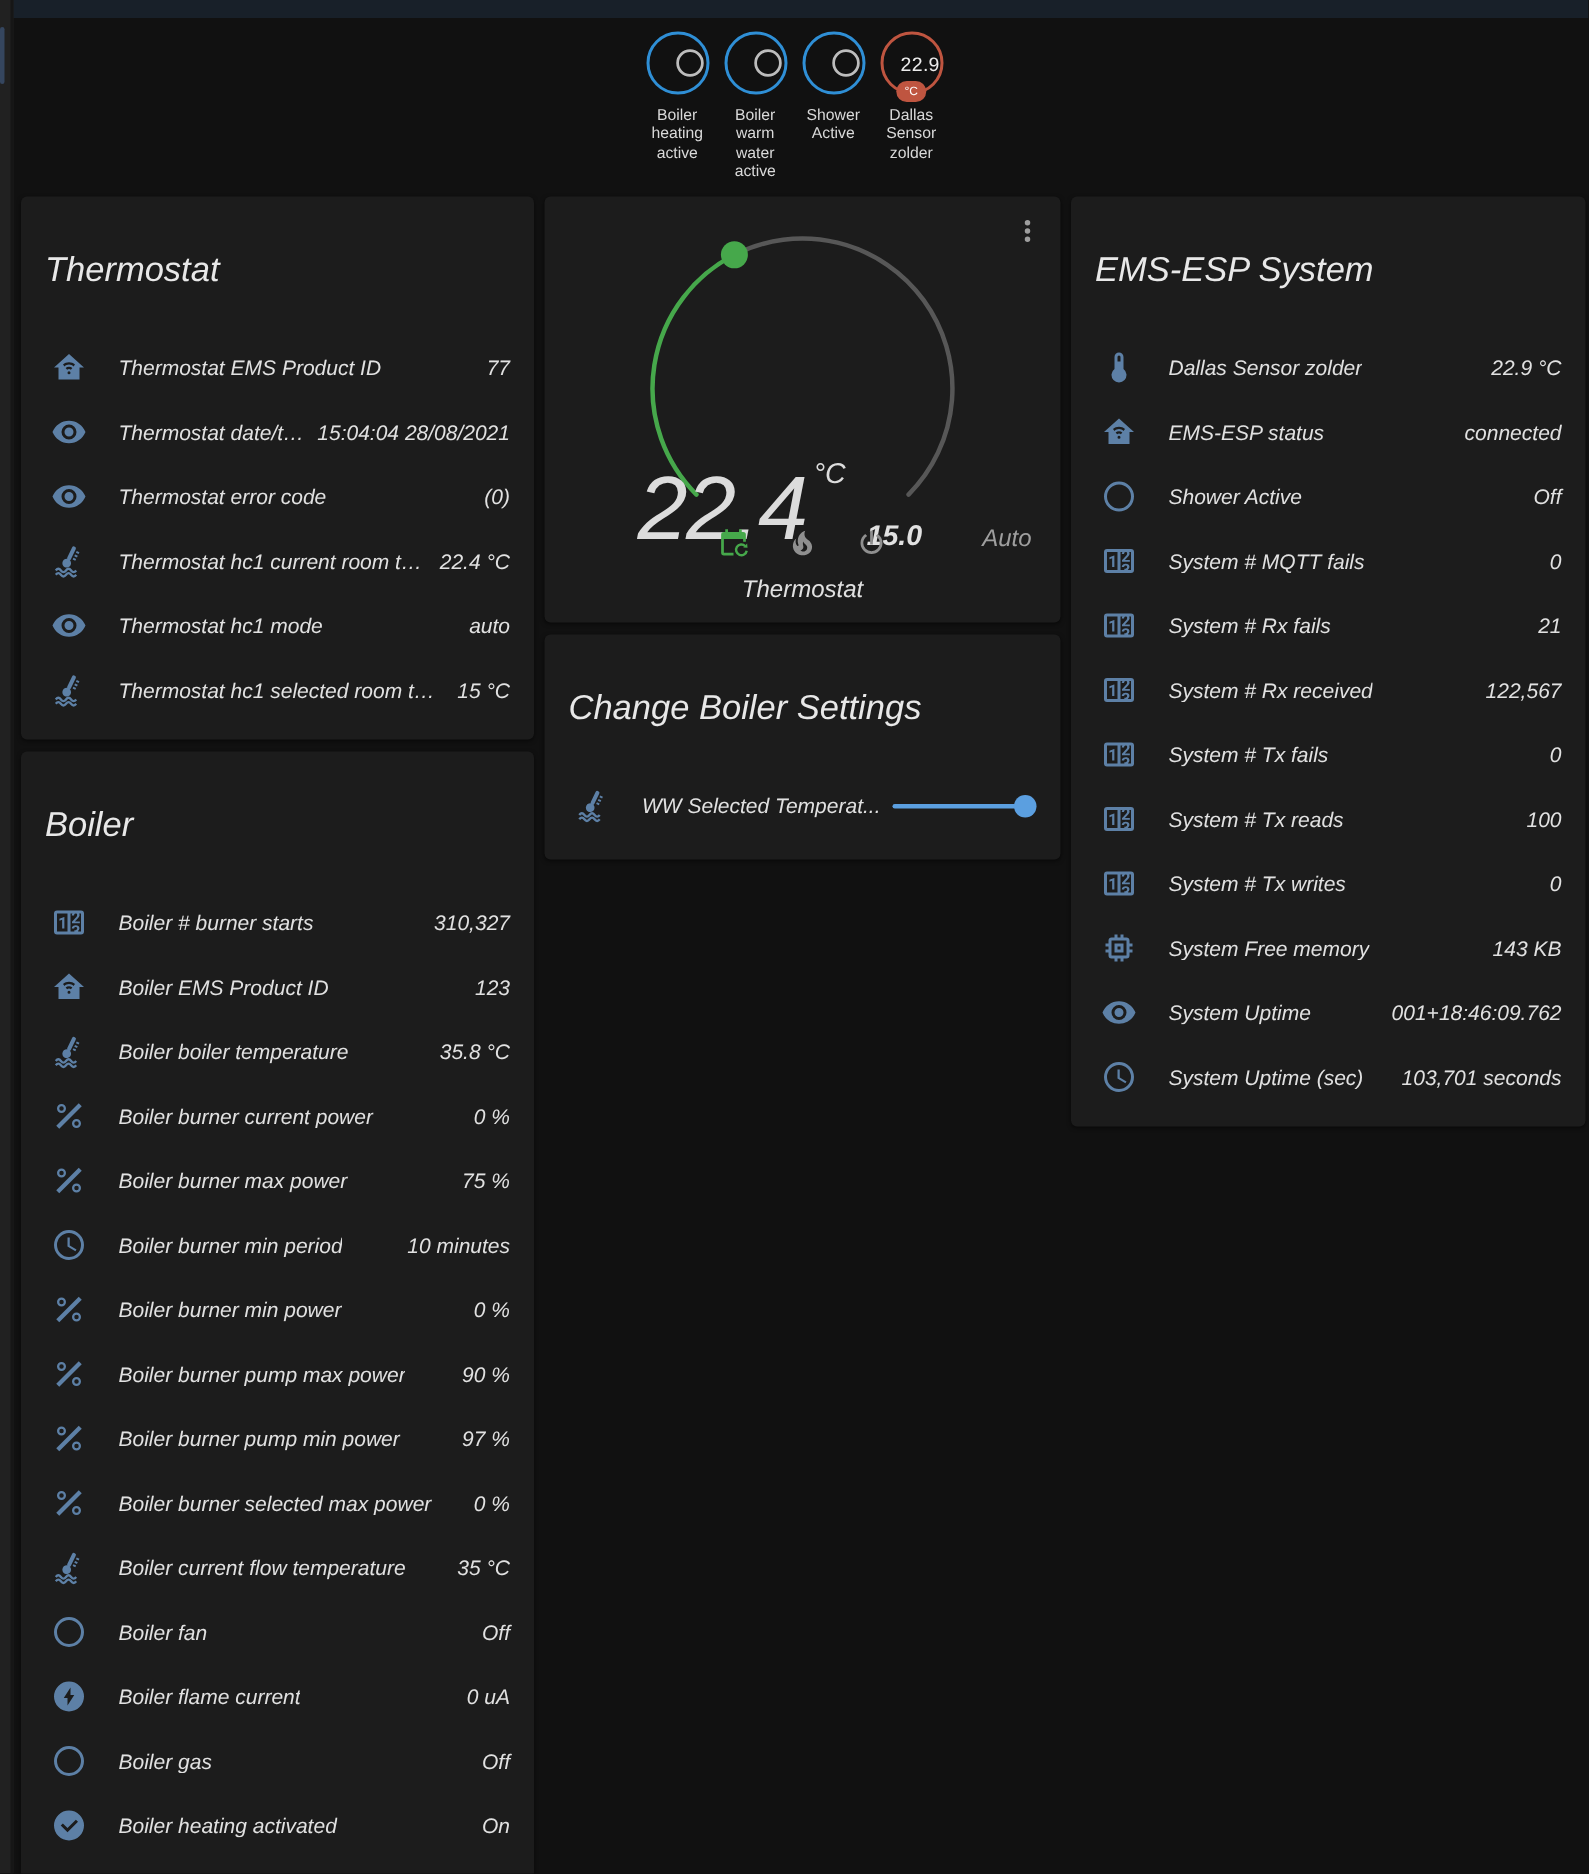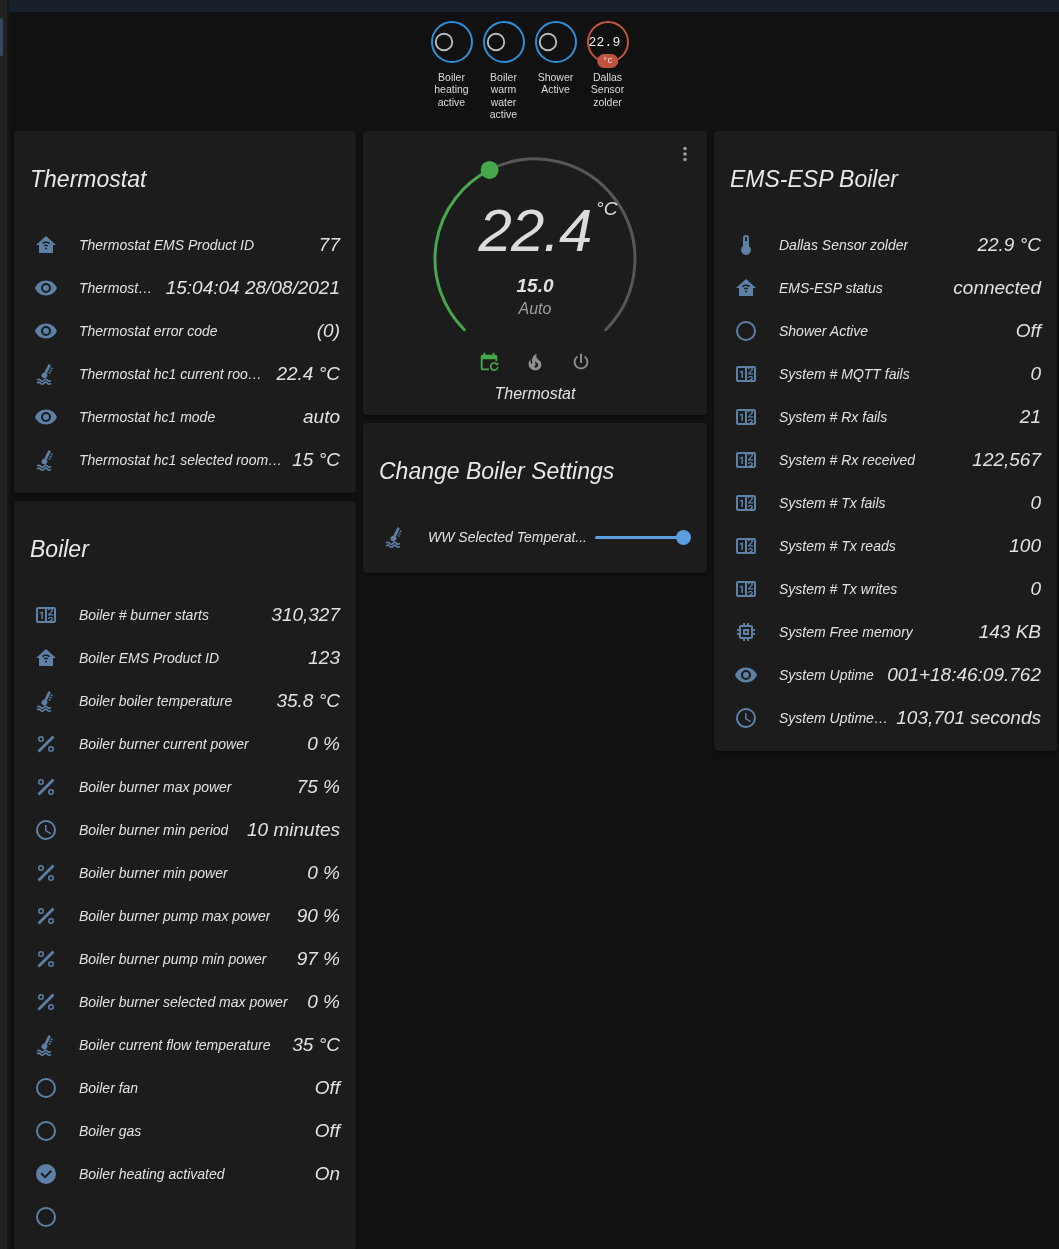--- a/index.html
+++ b/index.html
@@ -10,53 +10,53 @@
     -webkit-font-smoothing:antialiased;
   }
   
   .topbar{position:absolute;left:7px;right:0;top:0;height:12px;background:var(--topbar_bg,#182029);}
   .rail{position:absolute;left:0;top:0;bottom:0;width:7px;background:var(--rail_bg,#212121);border-right:2px solid #161616;}
   .rail-accent{position:absolute;left:0;top:18px;width:3px;height:38px;background:#35465f;border-radius:2px;}
 
   
   .badge-row{position:absolute;top:12px;left:0;right:0;display:flex;justify-content:center;align-items:flex-start;padding-top:9px;}
   .badge{width:52px;display:flex;flex-direction:column;align-items:center;cursor:pointer;}
-  .badge-circle{position:relative;width:38px;height:38px;border-radius:50%;border:2px solid var(--badge_blue,#2f8fd6);display:flex;align-items:center;justify-content:flex-start;font-family:Liberation Mono, monospace;}
+  .badge-circle{position:relative;width:38px;height:38px;border-radius:50%;border:2px solid var(--badge_blue,#2f8fd6);display:flex;align-items:center;justify-content:flex-end;}
   .badge-circle.orange{border-color:var(--badge_orange,#bf5540);}
   .badge-circle .icon{width:22px;height:22px;color:var(--badge_gray_ring,#bdbdbd);}
   .badge-value{font-size:13px;color:#ececec;letter-spacing:.2px;}
   .badge-pill{position:absolute;bottom:-7px;left:50%;transform:translateX(-50%);background:var(--badge_orange,#bf5540);color:#fff;font-size:8px;padding:3px 6px;border-radius:9px;line-height:1;white-space:nowrap;}
   .badge-label{margin-top:8px;font-size:10.5px;line-height:1.18;color:#d9d9d9;text-align:center;}
 
   
   .grid{position:absolute;top:131px;left:14px;right:2px;display:grid;grid-template-columns:342px 344px auto;column-gap:7px;align-items:start;}
   .col{display:flex;flex-direction:column;gap:8px;min-width:0;}
   .card{background:var(--card_bg,#1c1c1c);border-radius:4px;box-shadow:0 1px 3px rgba(0,0,0,.55);position:relative;font-style:italic;}
   .card-title{padding:14px 16px 0;font-size:23px;line-height:30px;font-weight:400;color:#e8e8e8;}
 
   
   .rows{padding:10px 16px 12px;}
   .row{height:43px;display:flex;align-items:center;cursor:pointer;}
   .icon{display:inline-block;}
   .icon svg{width:100%;height:100%;display:block;fill:currentColor;}
   .row .icon{width:24px;height:24px;flex:0 0 auto;margin:0 21px 0 4px;color:var(--icon_accent,#5d80a6);}
   .row .label{font-size:14px;color:var(--text_primary,#e1e1e1);white-space:nowrap;overflow:hidden;text-overflow:ellipsis;}
-  .row .value{margin-left:auto;padding-left:8px;font-size:19px;color:var(--text_primary,#e1e1e1);white-space:nowrap;}
+  .row .value{margin-left:auto;padding-left:8px;font-size:14px;color:var(--text_primary,#e1e1e1);white-space:nowrap;}
 
   
   .slider{position:relative;width:96px;height:16px;margin-left:auto;flex:0 0 auto;cursor:pointer;}
   .slider .track{position:absolute;left:0;right:5px;top:50%;height:3px;margin-top:-1.5px;border-radius:2px;background:var(--slider_blue,#5b9fe0);}
   .slider .handle{position:absolute;right:0;top:50%;width:15px;height:15px;margin-top:-7.5px;border-radius:50%;background:var(--slider_blue,#5b9fe0);}
 
   
   .dial-card{height:284px;}
   .kebab{position:absolute;top:12px;right:11px;width:22px;height:22px;color:#9e9e9e;cursor:pointer;}
   .dial-wrap{width:220px;margin:18px auto 0;position:relative;}
   .dial-wrap svg.dial{display:block;width:220px;height:220px;}
-  .dial-overlay{position:absolute;inset:0;display:flex;flex-direction:column;align-items:center;padding-top:52px;pointer-events:none;}
+  .dial-overlay{position:absolute;inset:0;display:flex;align-items:flex-end;padding-top:52px;pointer-events:none;gap:40px;}
   .dial-temp{position:relative;font-size:60px;line-height:1;color:#dcdcdc;letter-spacing:-1px;}
   .dial-unit{position:absolute;top:-2px;right:-26px;font-size:19px;letter-spacing:0;color:#dcdcdc;}
   .dial-setpoint{margin-top:14px;font-size:19px;font-weight:bold;color:#e1e1e1;}
   .dial-mode{margin-top:3px;font-size:16px;color:#9e9e9e;}
   .modes{margin-top:-18px;position:relative;display:flex;justify-content:center;gap:24px;}
   .mode-btn{width:22px;height:22px;color:#8f8f8f;cursor:pointer;}
   .mode-btn.active{color:var(--green_accent,#46a84b);}
   .dial-name{margin-top:12px;text-align:center;font-size:16px;color:#e1e1e1;}
 
   .settings-card .rows{padding:4px 16px 8px;}
@@ -298,20 +298,29 @@
       <span class="value">35 °C</span>
     </div>
     <div class="row">
       <span class="icon">
               <svg viewBox="0 0 24 24" aria-hidden="true">
                 <path d="M12,20A8,8 0 0,1 4,12A8,8 0 0,1 12,4A8,8 0 0,1 20,12A8,8 0 0,1 12,20M12,2A10,10 0 0,0 2,12A10,10 0 0,0 12,22A10,10 0 0,0 22,12A10,10 0 0,0 12,2Z"></path>
               </svg>
             </span>
       <span class="label">Boiler fan</span>
       <span class="value">Off</span>
+    </div>
+    <div class="row">
+      <span class="icon">
+              <svg viewBox="0 0 24 24" aria-hidden="true">
+                <path fill-rule="evenodd" d="M12,2A10,10 0 0,1 22,12A10,10 0 0,1 12,22A10,10 0 0,1 2,12A10,10 0 0,1 12,2M13,6L8.5,13H11V18L15.5,11H13V6Z"></path>
+              </svg>
+            </span>
+      <span class="label">Boiler flame current</span>
+      <span class="value">0 uA</span>
     </div>
     <div class="row">
       <span class="icon">
               <svg viewBox="0 0 24 24" aria-hidden="true">
                 <path d="M12,20A8,8 0 0,1 4,12A8,8 0 0,1 12,4A8,8 0 0,1 20,12A8,8 0 0,1 12,20M12,2A10,10 0 0,0 2,12A10,10 0 0,0 12,22A10,10 0 0,0 22,12A10,10 0 0,0 12,2Z"></path>
               </svg>
             </span>
       <span class="label">Boiler gas</span>
       <span class="value">Off</span>
     </div>
@@ -397,21 +406,21 @@
              <span class="track"></span>
              <span class="handle"></span>
            </span>
     </div>
         </div>
     </section>
   </div>
 
   <div class="col">
     <section class="card">
-      <h2 class="card-title">EMS-ESP Boiler</h2>
+      <h2 class="card-title">EMS-ESP System</h2>
       <div class="rows">
     <div class="row">
       <span class="icon">
               <svg viewBox="0 0 24 24" aria-hidden="true">
                 <path fill-rule="evenodd" d="M15,13V5A3,3 0 0,0 9,5V13A5,5 0 1,0 15,13M12,4A1,1 0 0,1 13,5V8H11V5A1,1 0 0,1 12,4Z"></path>
               </svg>
             </span>
       <span class="label">Dallas Sensor zolder</span>
       <span class="value">22.9 °C</span>
     </div>

